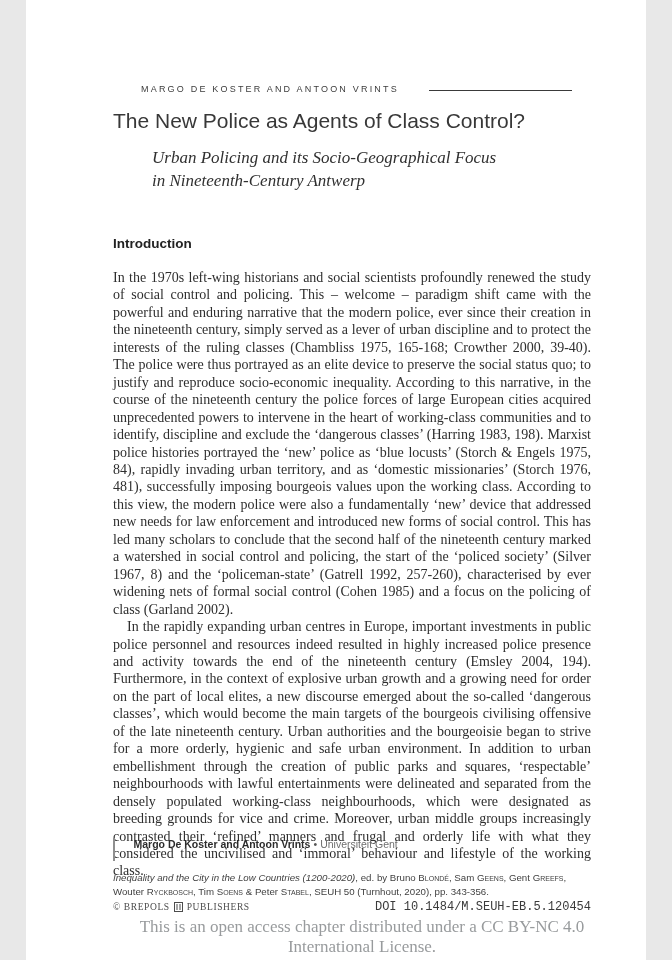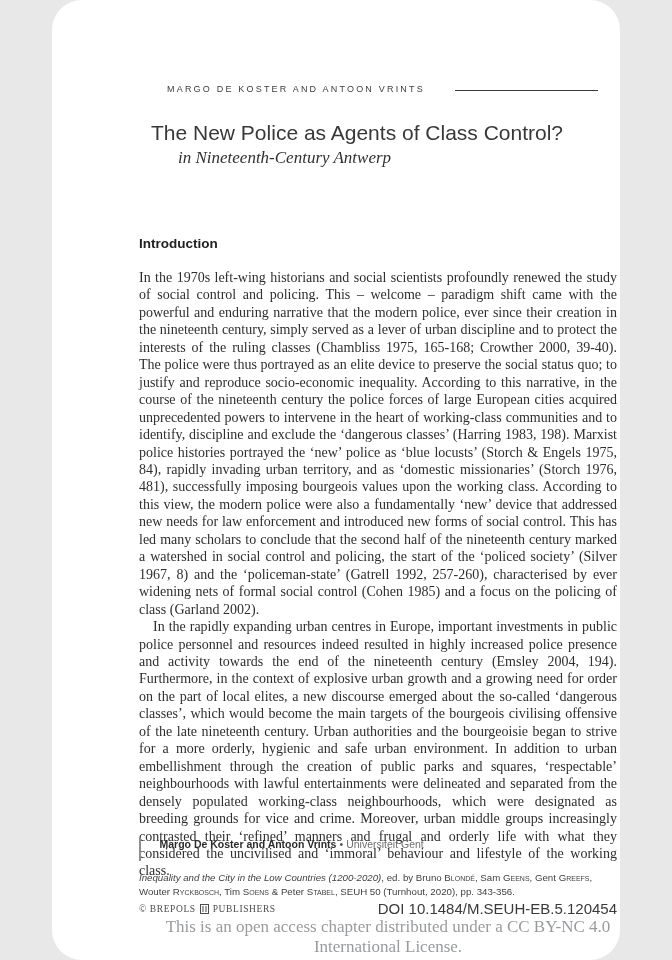--- a/index.html
+++ b/index.html
@@ -1,23 +1,22 @@
 <!DOCTYPE html>
 <html><head>
 <meta charset="utf-8">
 <style>
   html,body{margin:0;padding:0;background:#e8e8e8;}
   .page{
     position:relative;
-    width:568px;height:960px;
+    width:620px;height:960px;
     background:#ffffff;
     margin:0 auto;
     overflow:hidden;
     font-family:"Liberation Sans",sans-serif;
-    border-radius:30px;
   }
   
   .running-head{
     position:absolute;top:84px;left:115px;
     font-size:9px;letter-spacing:2.2px;
     color:#3c3c3c;font-family:"Liberation Sans",sans-serif;
   }
   .head-rule{
     position:absolute;top:90px;left:403px;
     width:143px;height:1.4px;background:#3a3a3a;
@@ -75,45 +74,46 @@
     position:absolute;top:900px;left:87px;width:478px;
     display:flex;justify-content:space-between;align-items:center;
   }
   .imprint-left{
     font-family:"Liberation Serif",serif;
     font-size:9.5px;letter-spacing:0.6px;color:#4c4c4c;
     display:flex;align-items:center;gap:4px;
   }
   .brepols-mark{display:inline-block;line-height:0;}
   .imprint-right{
-    font-size:15px;color:#3a3a3a;
-    font-family:Liberation Sans, sans-serif;
+    font-size:12px;color:#3a3a3a;
+    font-family:Liberation Mono, monospace;
   }
   
   .license-note{
     position:absolute;top:917px;left:0;width:672px;
     text-align:center;
   }
   .license-note .inner{
     display:inline-block;max-width:516px;
     font-family:"Liberation Serif",serif;
     font-size:17px;line-height:20px;color:#989b9d;
   }
 </style>
 </head>
 <body>
 
 <div class="page">
 
   <div class="running-head">MARGO DE KOSTER AND ANTOON VRINTS</div>
   <div class="head-rule"></div>
 
-  <h1 class="title" style="margin:12px;">The New Police as Agents of Class Control?</h1>
+  <h1 class="title" style="margin:0;">The New Police as Agents of Class Control?</h1>
 
   <div class="subtitle">
+    <div>Urban Policing and its Socio-Geographical Focus</div>
     <div>in Nineteenth-Century Antwerp</div>
   </div>
 
   <div class="section-heading">Introduction</div>
 
   <div class="body-text">
     <p>In the 1970s left-wing historians and social scientists profoundly renewed the study of social control and policing. This – welcome – paradigm shift came with the powerful and enduring narrative that the modern police, ever since their creation in the nineteenth century, simply served as a lever of urban discipline and to protect the interests of the ruling classes (Chambliss 1975, 165-168; Crowther 2000, 39-40). The police were thus portrayed as an elite device to preserve the social status quo; to justify and reproduce socio-economic inequality. According to this narrative, in the course of the nineteenth century the police forces of large European cities acquired unprecedented powers to intervene in the heart of working-class communities and to identify, discipline and exclude the ‘dangerous classes’ (Harring 1983, 198). Marxist police histories portrayed the ‘new’ police as ‘blue locusts’ (Storch &amp; Engels 1975, 84), rapidly invading urban territory, and as ‘domestic missionaries’ (Storch 1976, 481), successfully imposing bourgeois values upon the working class. According to this view, the modern police were also a fundamentally ‘new’ device that addressed new needs for law enforcement and introduced new forms of social control. This has led many scholars to conclude that the second half of the nineteenth century marked a watershed in social control and policing, the start of the ‘policed society’ (Silver 1967, 8) and the ‘policeman-state’ (Gatrell 1992, 257-260), characterised by ever widening nets of formal social control (Cohen 1985) and a focus on the policing of class (Garland 2002).</p>
     <p>In the rapidly expanding urban centres in Europe, important investments in public police personnel and resources indeed resulted in highly increased police presence and activity towards the end of the nineteenth century (Emsley 2004, 194). Furthermore, in the context of explosive urban growth and a growing need for order on the part of local elites, a new discourse emerged about the so-called ‘dangerous classes’, which would become the main targets of the bourgeois civilising offensive of the late nineteenth century. Urban authorities and the bourgeoisie began to strive for a more orderly, hygienic and safe urban environment. In addition to urban embellishment through the creation of public parks and squares, ‘respectable’ neighbourhoods with lawful entertainments were delineated and separated from the densely populated working-class neighbourhoods, which were designated as breeding grounds for vice and crime. Moreover, urban middle groups increasingly contrasted their ‘refined’ manners and frugal and orderly life with what they considered the uncivilised and ‘immoral’ behaviour and lifestyle of the working class.</p>
   </div>
 

